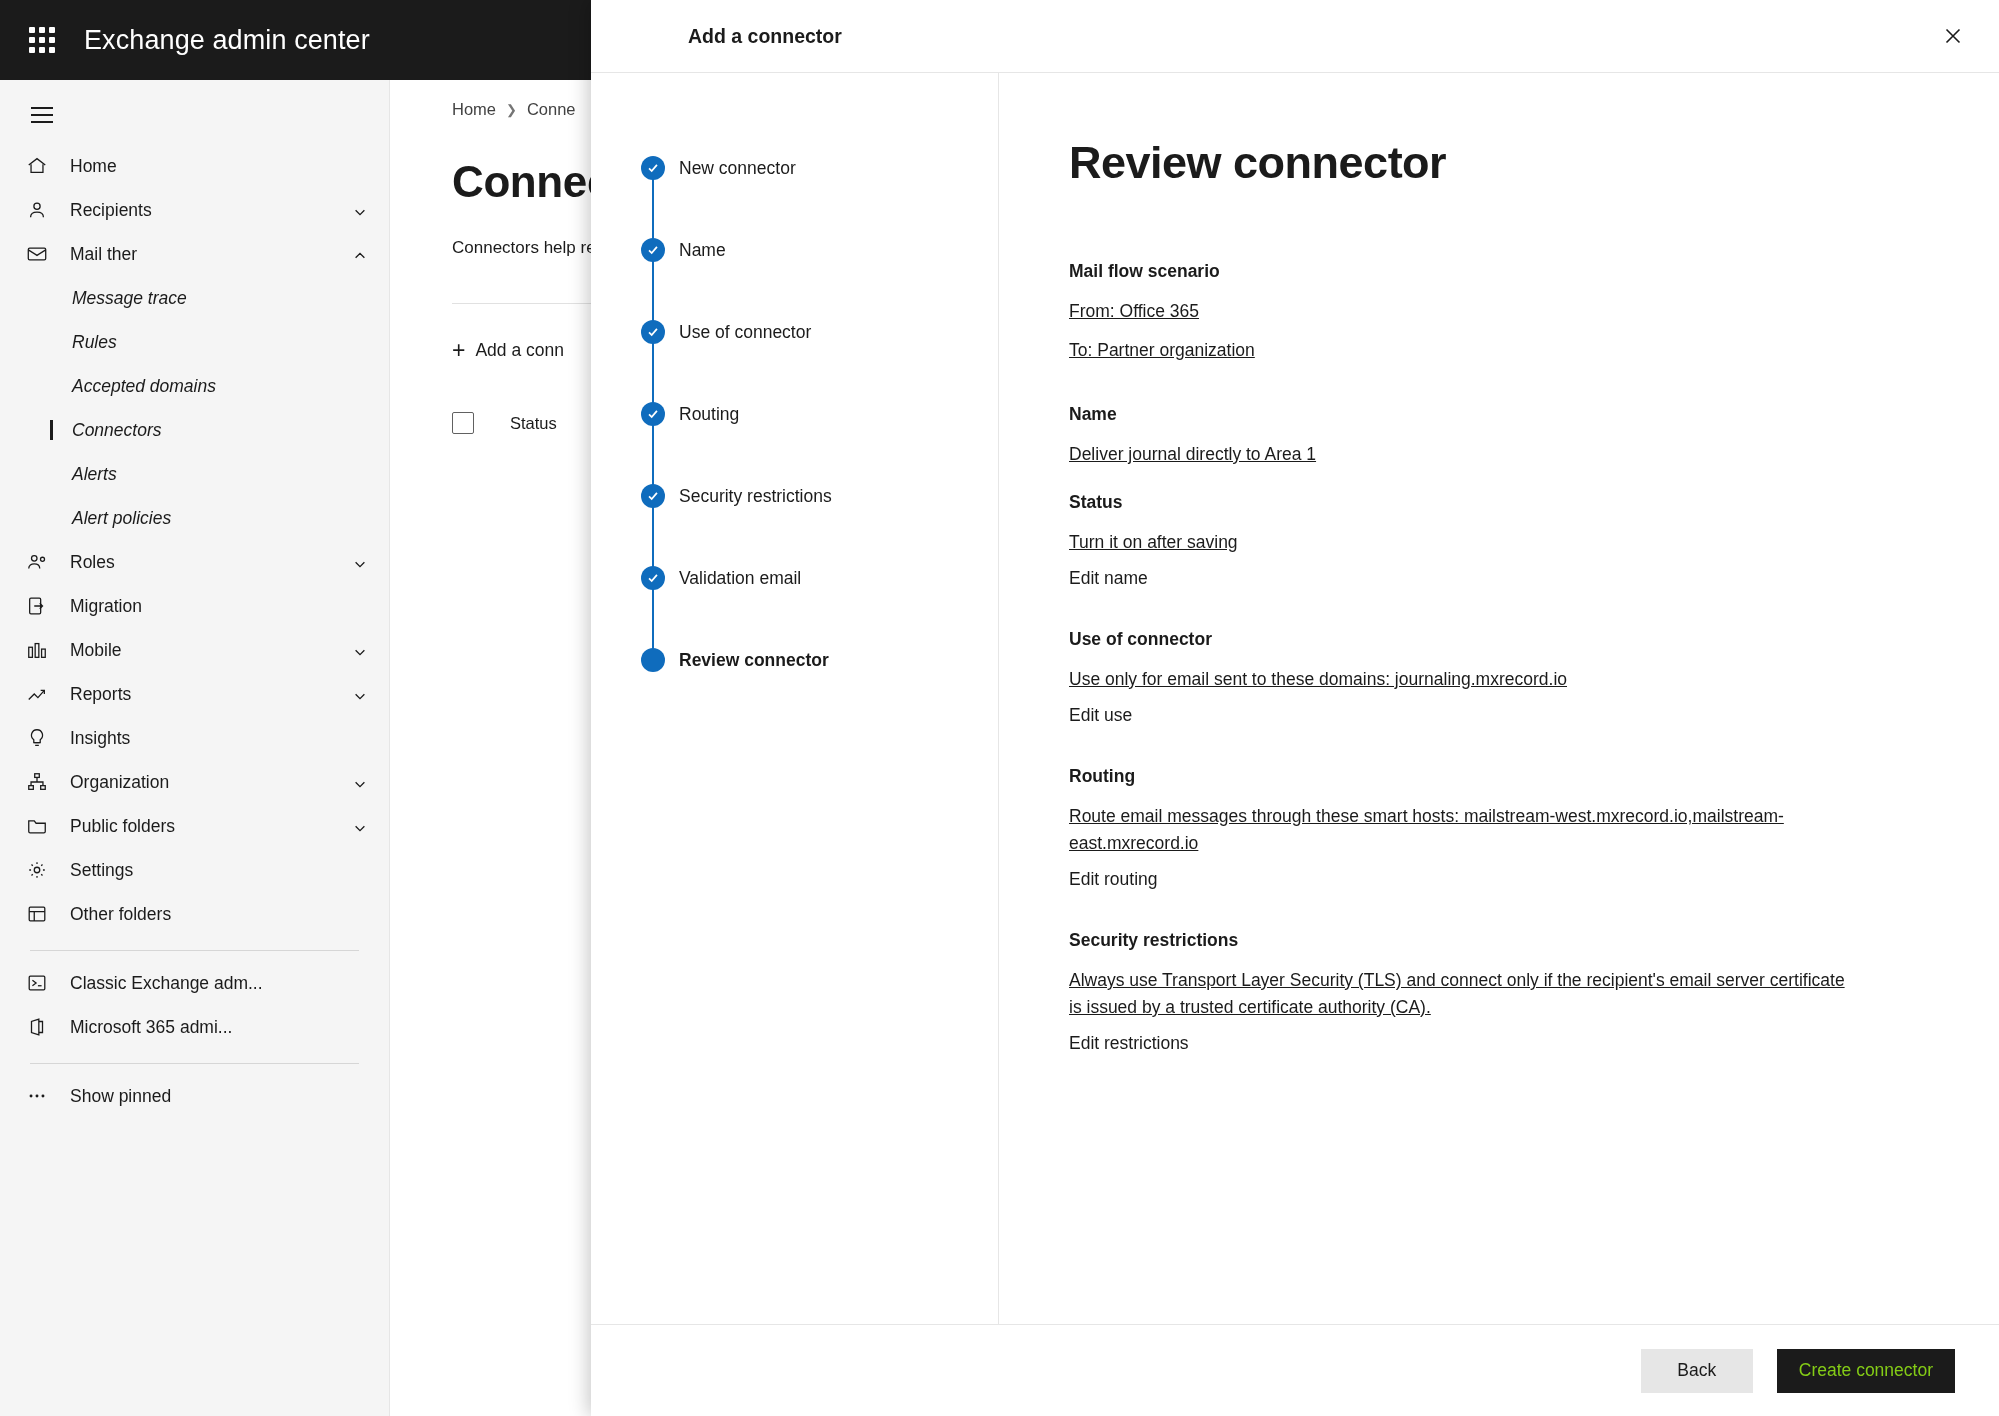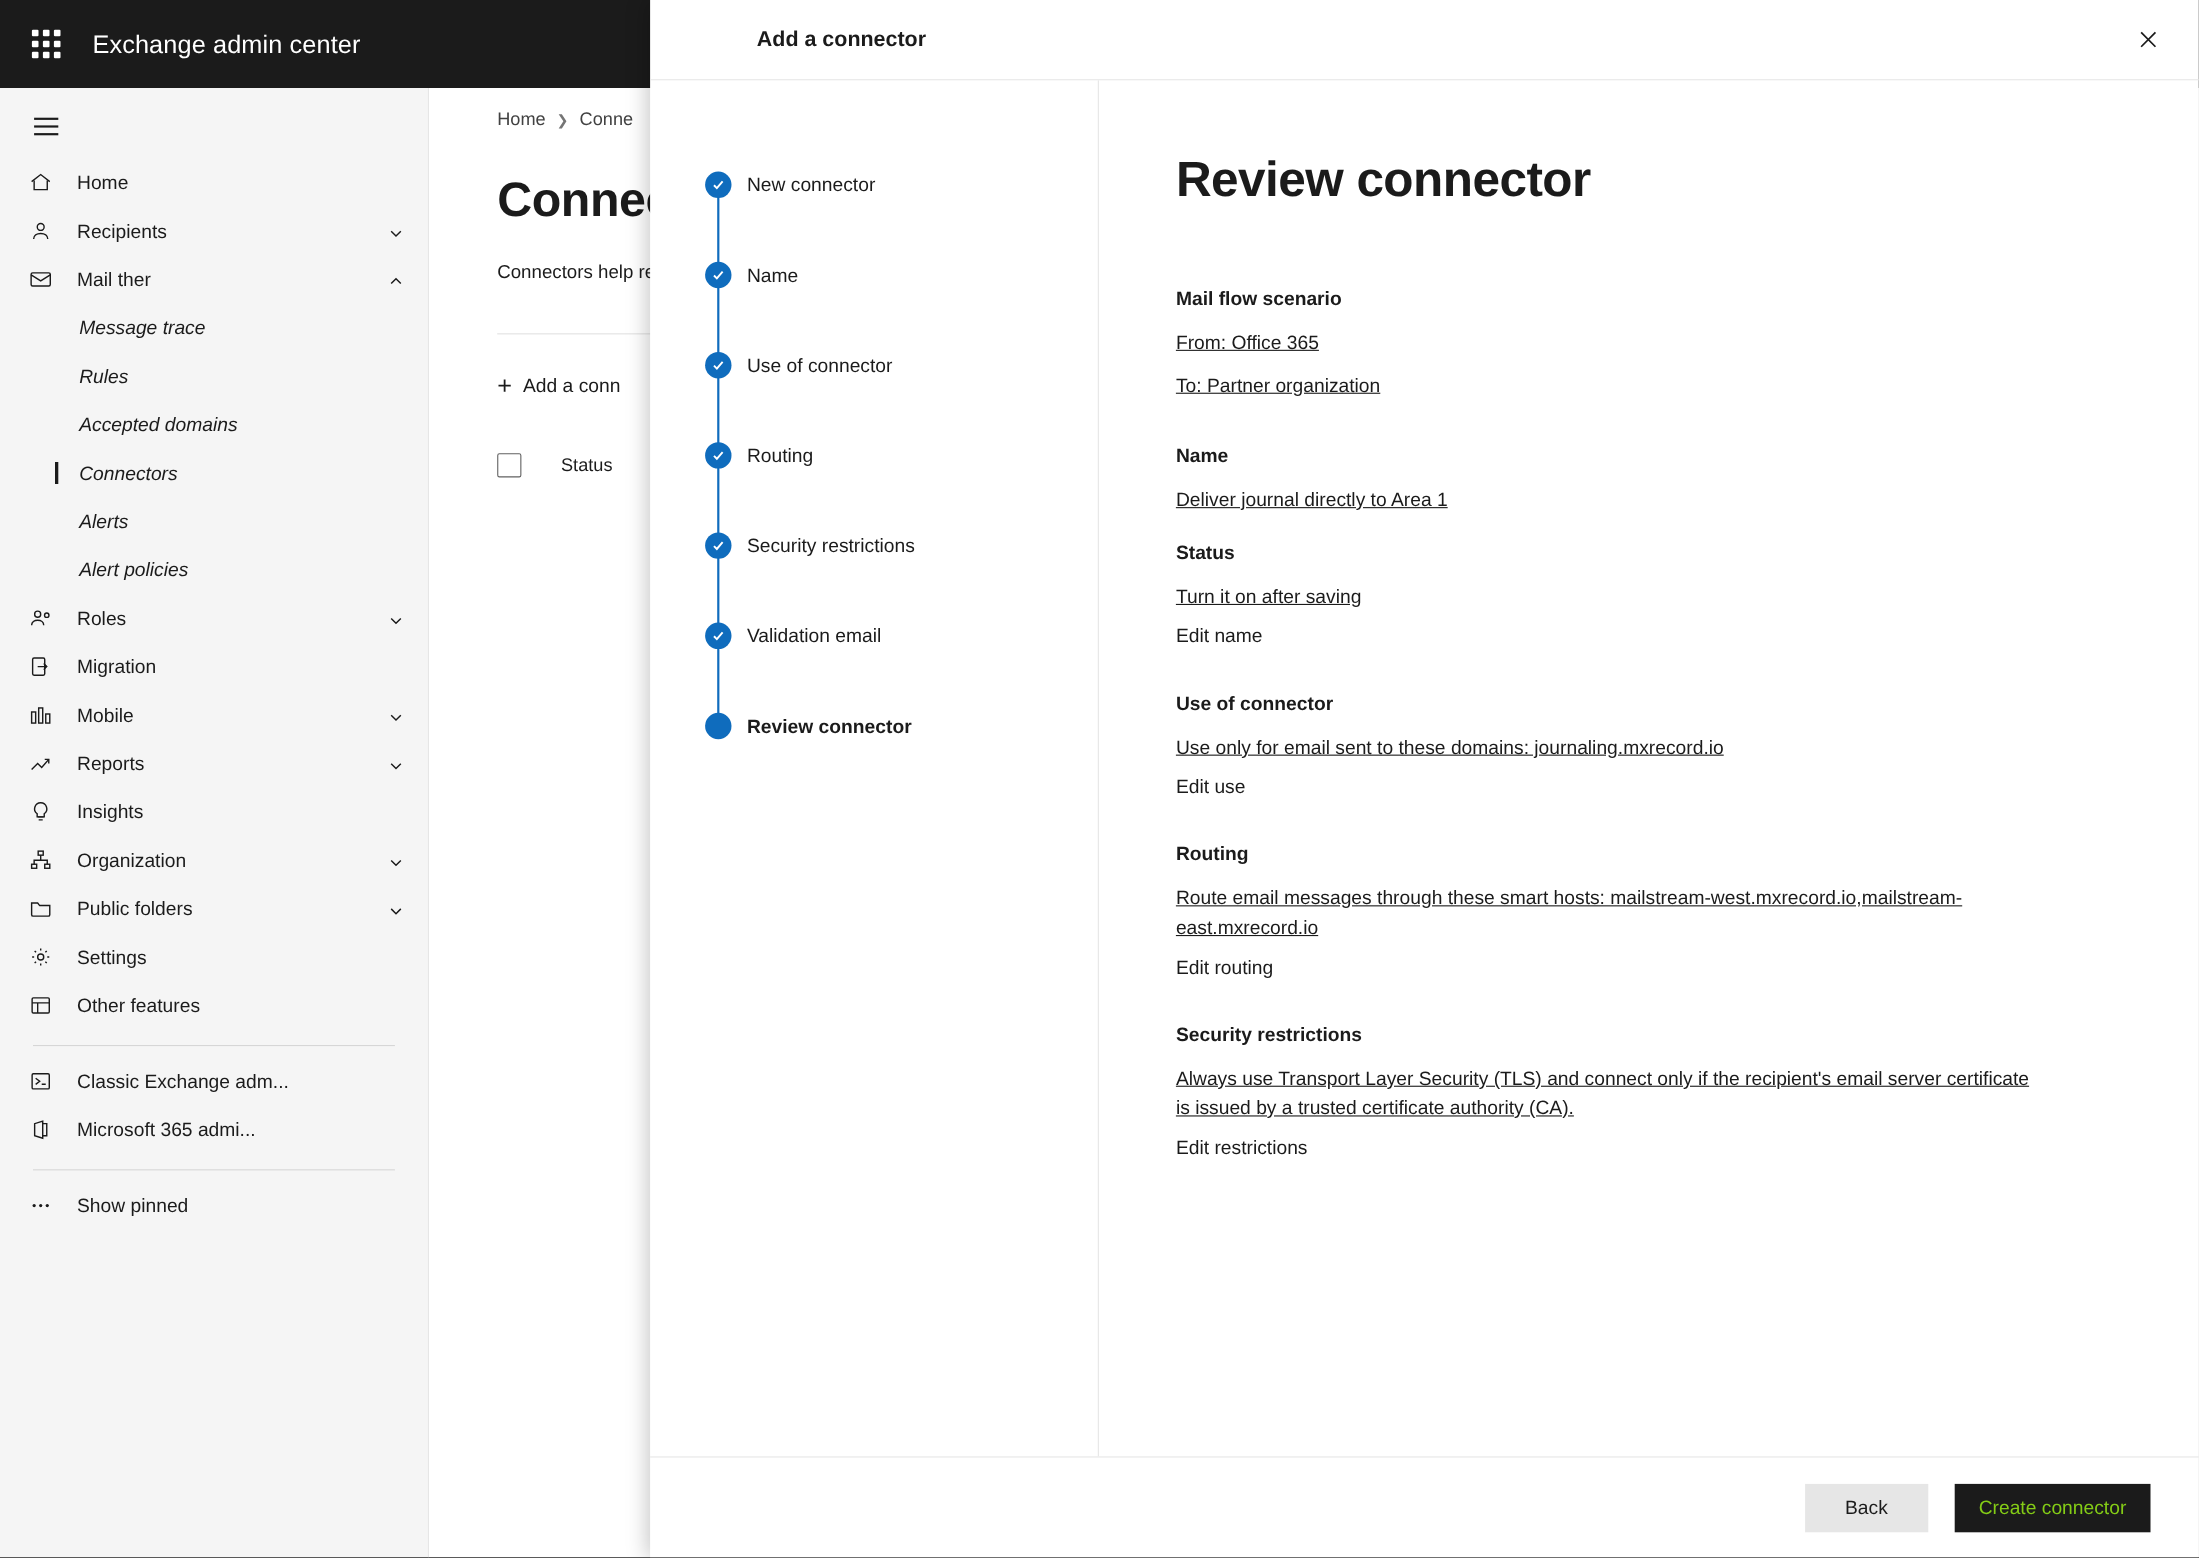--- a/index.html
+++ b/index.html
@@ -39,21 +39,21 @@
     flex-shrink: 0;
   }
   .waffle-grid {
     display: grid;
     grid-template-columns: repeat(3, 6px);
     grid-template-rows: repeat(3, 6px);
     gap: 4px;
   }
   .waffle-grid i { display: block; width: 6px; height: 6px; background: #ffffff; border-radius: 1px; }
   .app-title {
-    font-size: 23px;
+    font-size: 27px;
     letter-spacing: .1px;
     margin-left: 14px;
     color: #ffffff;
   }
 
   
   .sidebar {
     position: absolute;
     left: 0; top: 80px;
     width: 390px; height: 1336px;
@@ -518,21 +518,21 @@
         <span>Settings</span>
       </div>
 
       <div class="nav-item">
         <span class="ico">
           <svg width="22" height="22" viewBox="0 0 24 24" fill="none" stroke="#1b1b1b" stroke-width="1.4">
             <rect x="3.5" y="4.5" width="17" height="15" rx="1.2"></rect>
               <path d="M3.5 9.5h17M9 9.5v10"></path>
           </svg>
         </span>
-        <span>Other features</span>
+        <span>Other folders</span>
       </div>
 
       <div class="nav-divider"></div>
 
       <div class="nav-item">
         <span class="ico">
           <svg width="22" height="22" viewBox="0 0 24 24" fill="none" stroke="#1b1b1b" stroke-width="1.4">
             <rect x="3.5" y="4.5" width="17" height="15" rx="1.2"></rect>
               <path d="M7 9l4 3-4 3"></path>
               <path d="M13 15h4"></path>

